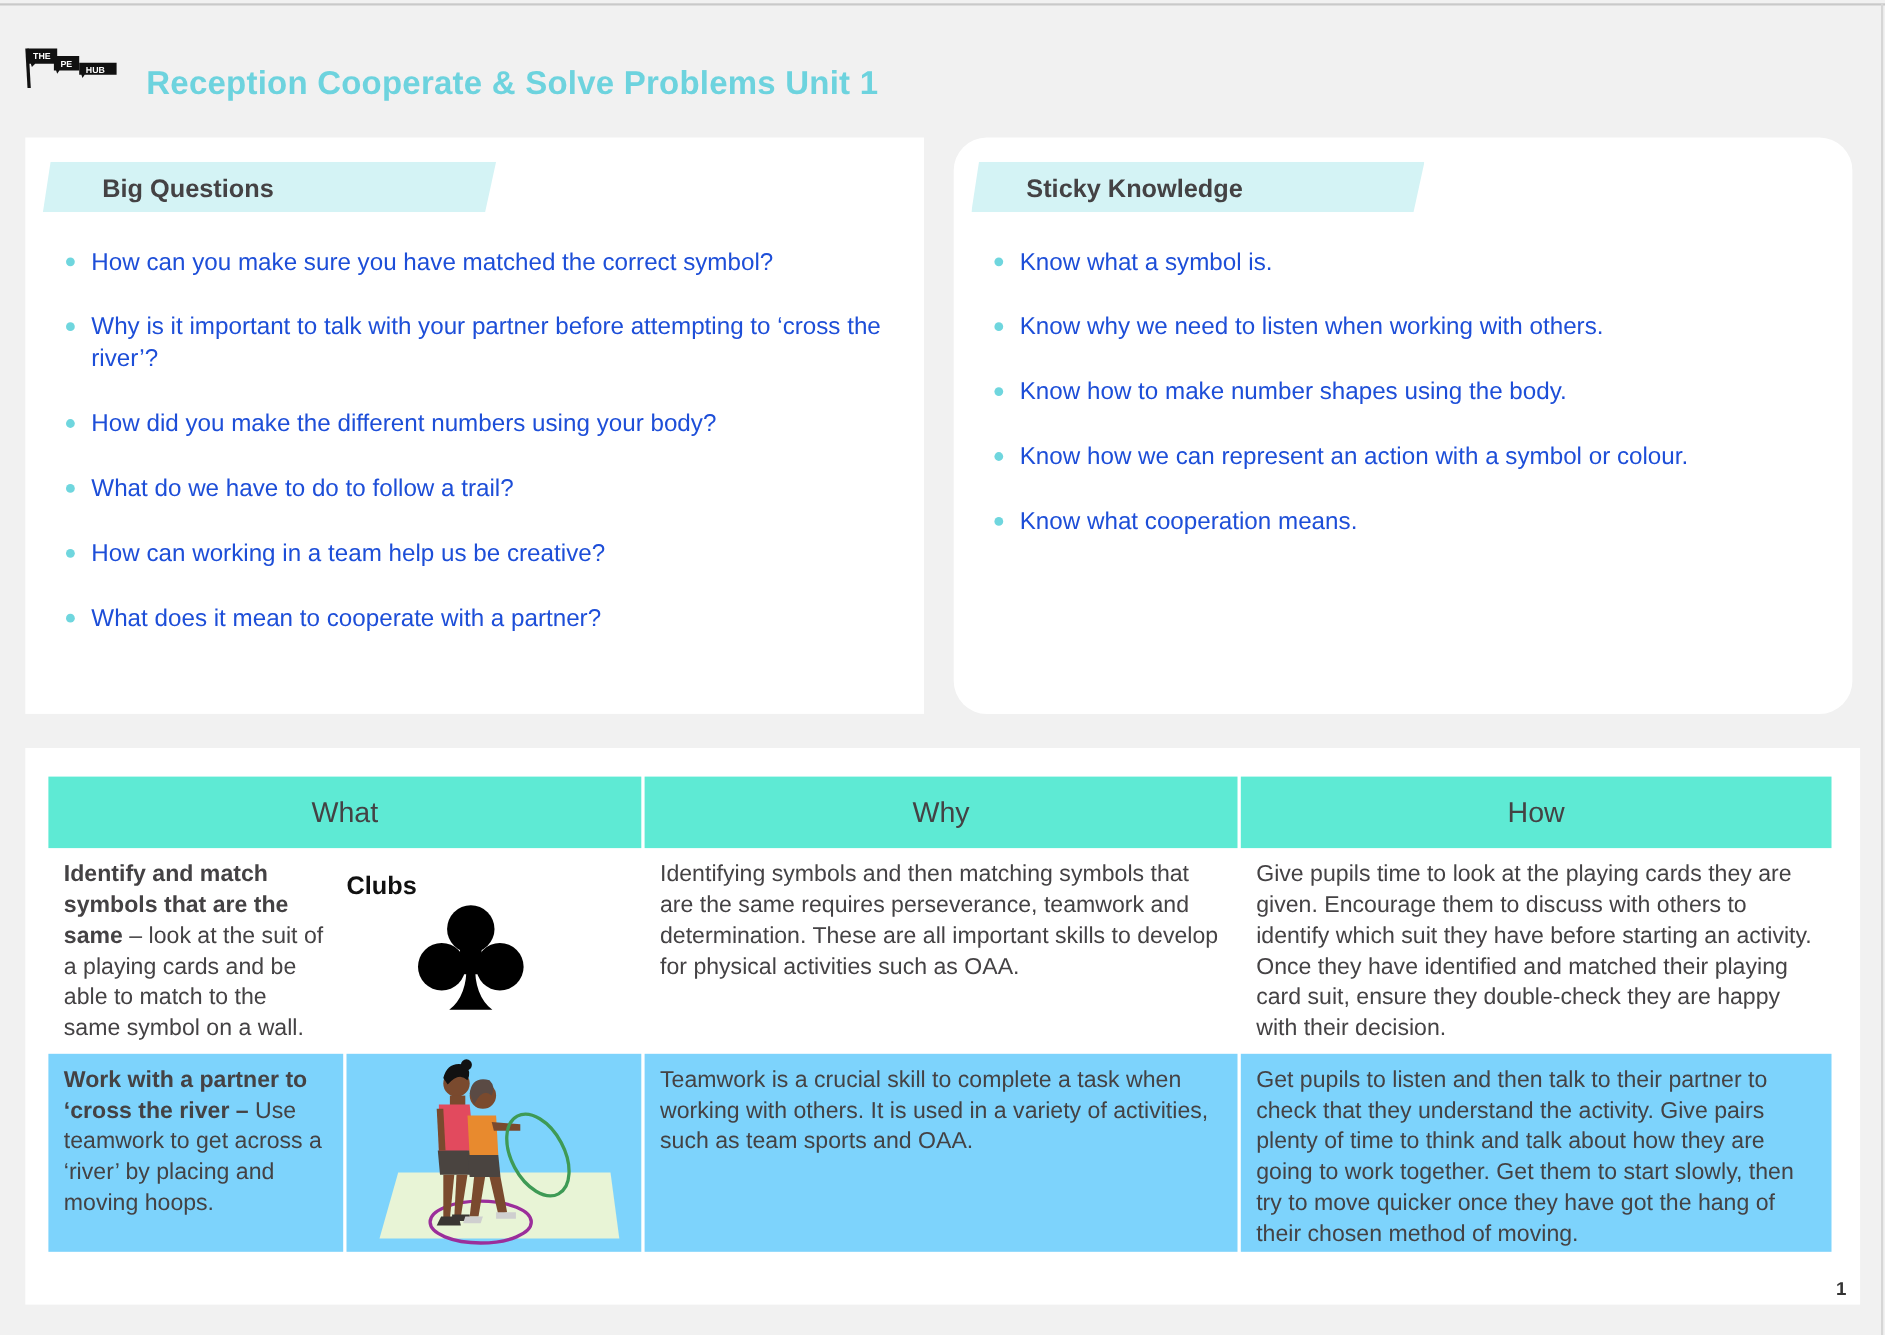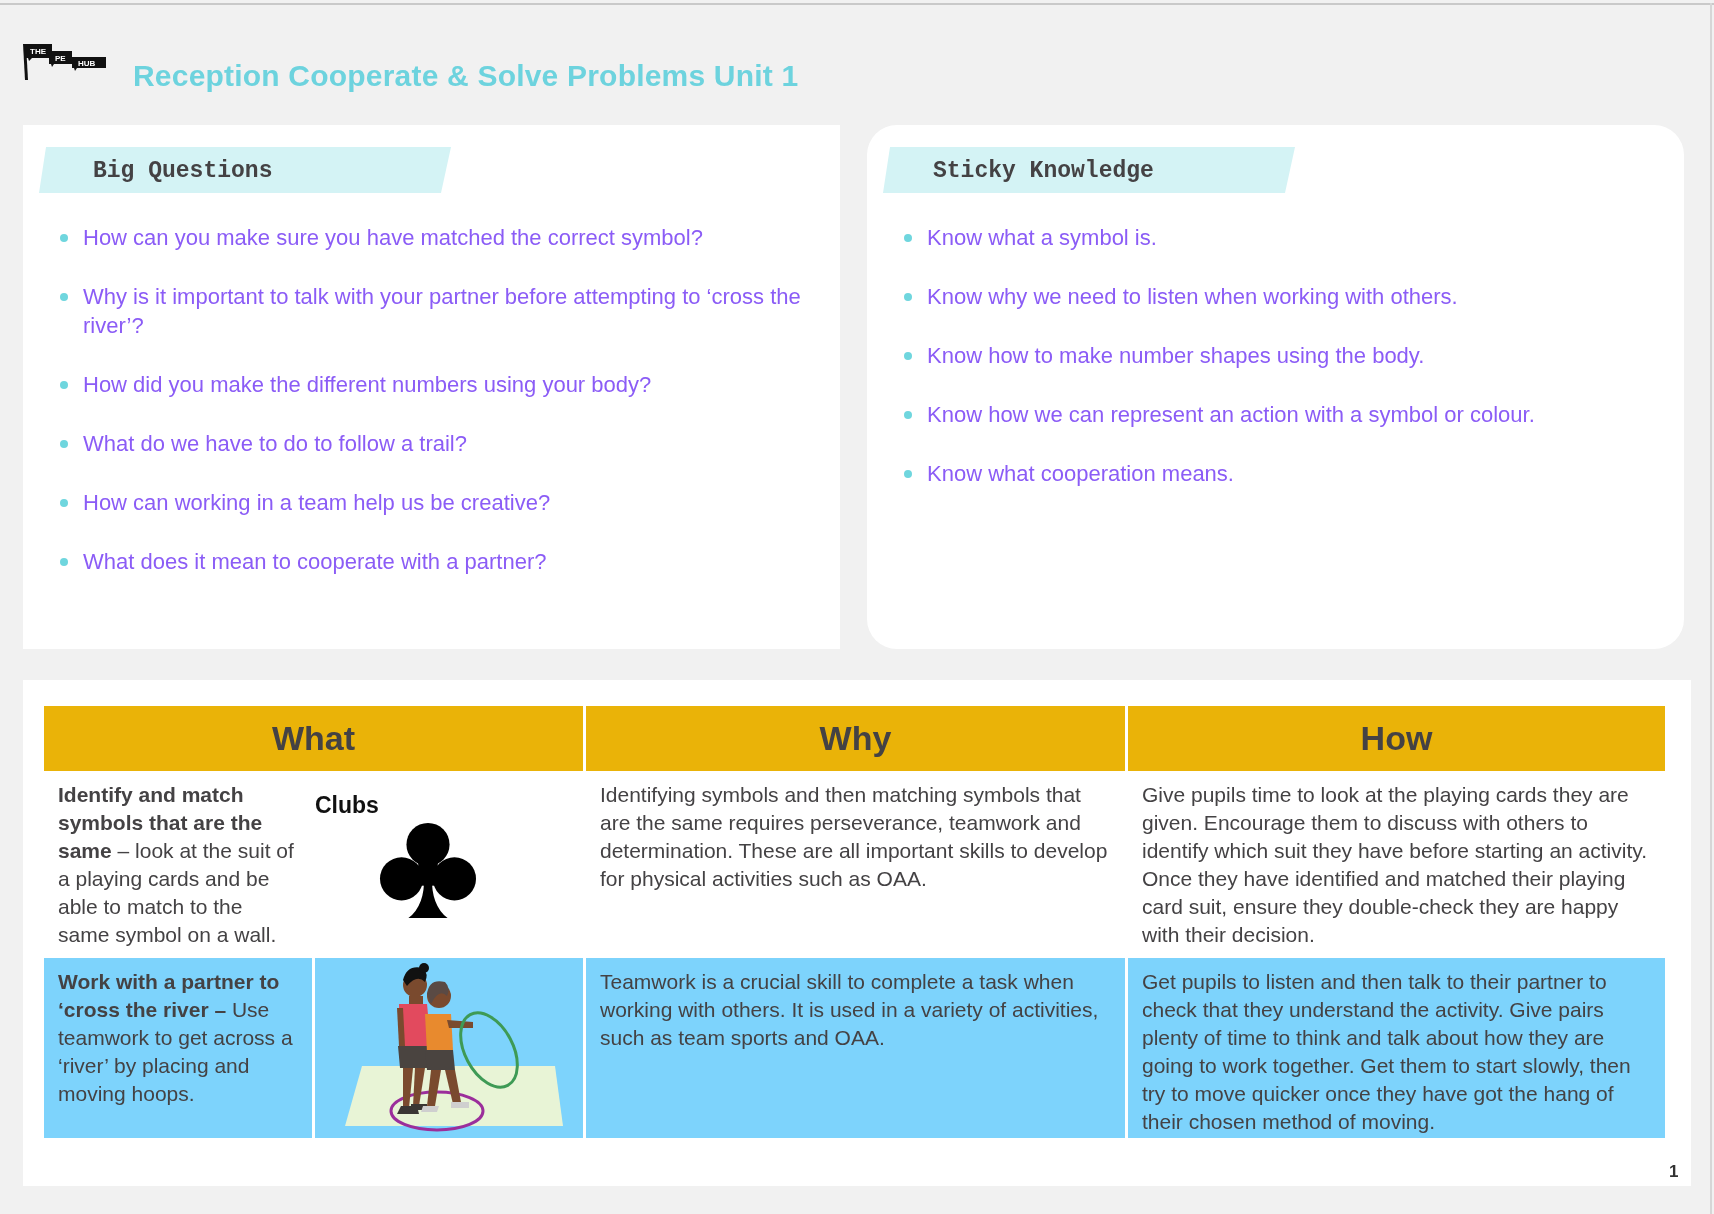--- a/index.html
+++ b/index.html
@@ -24,44 +24,44 @@
   .panel-left { left: 23px; top: 125px; width: 817px; height: 524px; }
   .panel-right { left: 867px; top: 125px; width: 817px; height: 524px; border-radius: 30px; }
 
   .band {
     position: absolute; left: 16px; top: 22px; width: 412px; height: 46px;
     background: #d4f3f5;
     clip-path: polygon(7px 0, 412px 0, 402px 46px, 0 46px);
   }
   .band-title {
     position: absolute; left: 70px; top: 33px;
-    font-family: Liberation Mono, monospace; font-weight: bold;
+    font-family: Liberation Sans, sans-serif; font-weight: bold;
     font-size: 23px; color: #444244; white-space: nowrap;
   }
 
   .bullets { position: absolute; left: 37px; top: 98px; width: 760px; list-style: none; }
   .bullets li {
     position: relative; padding-left: 23px;
     font-family: "Liberation Sans", sans-serif;
-    font-size: 22px; line-height: 29px; color: #8b5cf6;
+    font-size: 22px; line-height: 29px; color: #1d4ed8;
     margin-bottom: 30px;
   }
   .bullets li .dot {
     position: absolute; left: 0; top: 11px; width: 8px; height: 8px;
     border-radius: 50%; background: #6fd6de;
   }
 
   .panel-bottom { left: 23px; top: 680px; width: 1668px; height: 506px; }
 
   .tbl { position: absolute; left: 21px; top: 26px; width: 1621px; }
   .th {
-    position: absolute; top: 0; height: 65px; background: #eab308;
+    position: absolute; top: 0; height: 65px; background: #5eead4;
     display: flex; align-items: center; justify-content: center;
-    font-family: "Liberation Sans", sans-serif; font-weight: bold;
-    font-size: 34px; color: #444244;
+    font-family: "Liberation Sans", sans-serif; font-weight: normal;
+    font-size: 26px; color: #444244;
   }
   .cell {
     position: absolute;
     font-family: "Liberation Sans", sans-serif;
     font-size: 21px; line-height: 28px; color: #444244;
     padding: 10px 14px 0 14px;
   }
   .cell b { font-weight: bold; }
   .row2 { background: #7dd3fc; }
 

